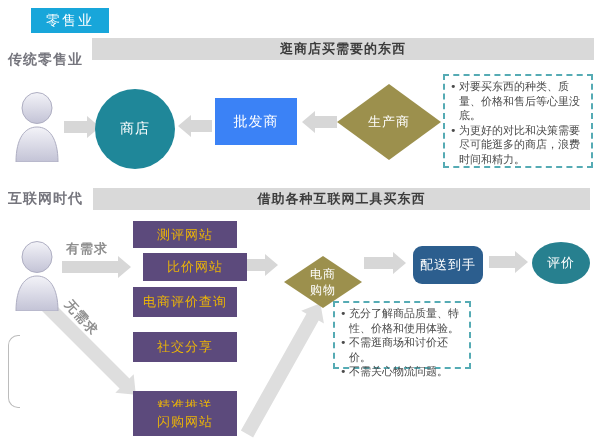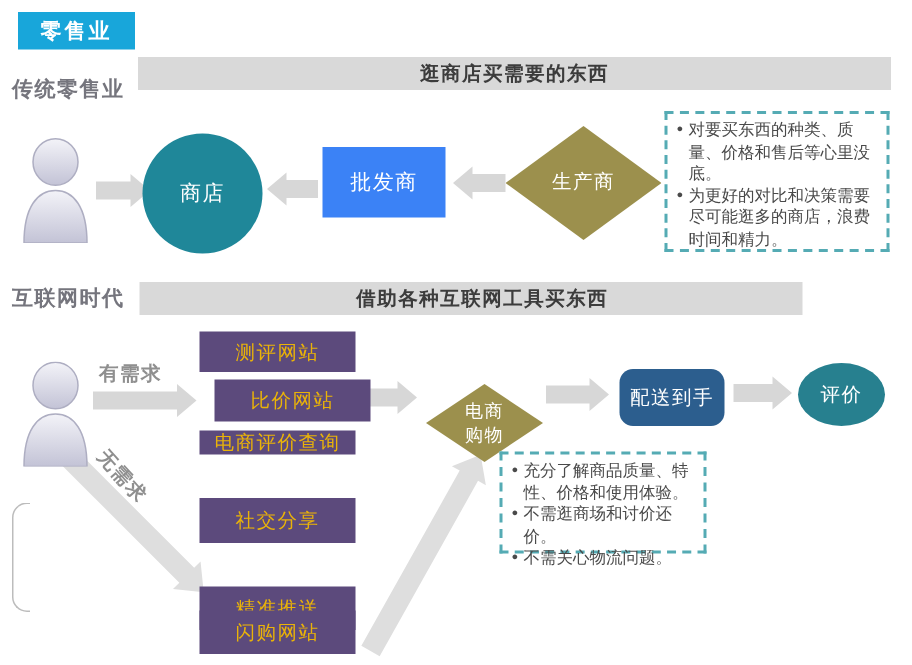--- a/index.html
+++ b/index.html
@@ -2,22 +2,22 @@
 <html><head>
 <meta charset="utf-8">
 <style>
   html,body{margin:0;padding:0;background:#fff;}
   .canvas{
     position:relative;width:608px;height:443px;background:#ffffff;overflow:hidden;
     font-family:"DejaVu Sans","Liberation Sans",sans-serif;
   }
   .abs{position:absolute;}
   .badge{
-    left:12px;top:8px;width:78px;height:25px;background:#18a6da;color:#fff;
-    font-size:14px;font-weight:700;display:flex;align-items:center;justify-content:center;
+    left:31px;top:8px;width:78px;height:25px;background:#18a6da;color:#fff;
+    font-size:14px;font-weight:400;display:flex;align-items:center;justify-content:center;
     letter-spacing:2px;
   }
   .sec-label{color:#75757d;font-size:14px;font-weight:700;letter-spacing:1px;}
   .banner{
     background:#d9d9d9;height:22px;color:#3c3c3c;font-size:13px;font-weight:700;
     display:flex;align-items:center;justify-content:center;letter-spacing:1px;
   }
   .node{display:flex;align-items:center;justify-content:center;color:#fff;text-align:center;}
   .circle-node{border-radius:50%;background:#1f8799;font-size:14px;letter-spacing:1px;}
   .rect-node{background:#3b82f6;font-size:14px;letter-spacing:1px;}
@@ -90,39 +90,39 @@
   <div class="abs node diamond-node fg" style="left:337px;top:84px;width:104px;height:76px;">生产商</div>
 
   <div class="abs notes fg" style="left:443px;top:74px;width:150px;height:94px;">
     <ul>
       <li>对要买东西的种类、质量、价格和售后等心里没底。</li>
       <li>为更好的对比和决策需要尽可能逛多的商店，浪费时间和精力。</li>
     </ul>
   </div>
 
   <div class="abs sec-label fg" style="left:8px;top:190px;">互联网时代</div>
-  <div class="abs banner fg" style="left:93px;top:188px;width:427px;padding-left:15px;">借助各种互联网工具买东西</div>
+  <div class="abs banner fg" style="left:93px;top:188px;width:497px;">借助各种互联网工具买东西</div>
 
   <svg class="abs fg" style="left:12px;top:241px;" width="50" height="70" viewBox="0 0 50 70">
     <defs>
       <linearGradient id="pg2" x1="0" y1="0" x2="0" y2="1">
         <stop offset="0" stop-color="#f3f3f8"></stop>
           <stop offset="1" stop-color="#c3c3d6"></stop>
       </linearGradient>
     </defs>
     <ellipse cx="25" cy="16" rx="15" ry="15.5" fill="url(#pg2)" stroke="#aeaec2" stroke-width="1"></ellipse>
     <path d="M4,70 C4,46 13,35 25,35 C37,35 46,46 46,70 Z" fill="url(#pg2)" stroke="#aeaec2" stroke-width="1"></path>
   </svg>
 
   <div class="abs need-label fg" style="left:66px;top:240px;">有需求</div>
   <div class="abs need-label no-need fg" style="left:74px;top:296px;">无需求</div>
 
   <div class="abs tool fg" style="top:221px;height:27px;">测评网站</div>
   <div class="abs tool fg" style="top:253px;height:28px;margin-left:10px;">比价网站</div>
-  <div class="abs tool fg" style="top:287px;height:16px;">电商评价查询</div>
+  <div class="abs tool fg" style="top:287px;height:30px;">电商评价查询</div>
   <div class="abs tool fg" style="top:332px;height:30px;">社交分享</div>
   <div class="abs tool fg" style="top:370px;height:29px;margin-top:21px;">精准推送</div>
   <div class="abs tool fg" style="top:407px;height:29px;">闪购网站</div>
 
   <div class="abs node diamond-node fg" style="left:284px;top:256px;width:78px;height:52px;font-size:12px;">
     <div>
       <div>电商</div>
       <div>购物</div>
     </div>
   </div>

